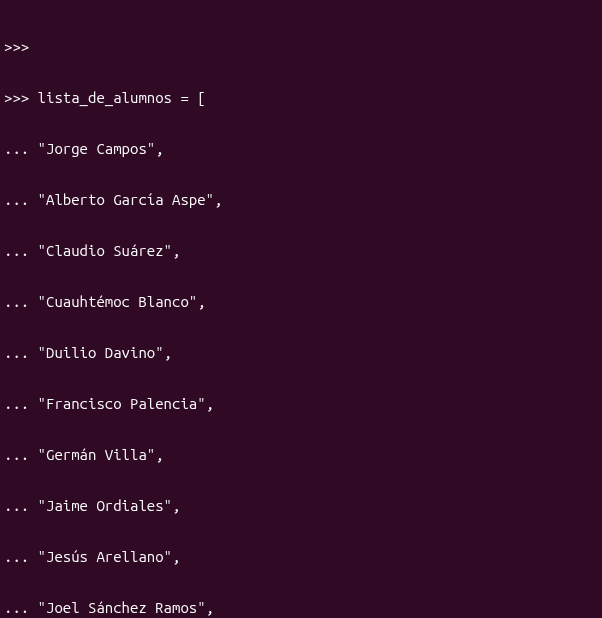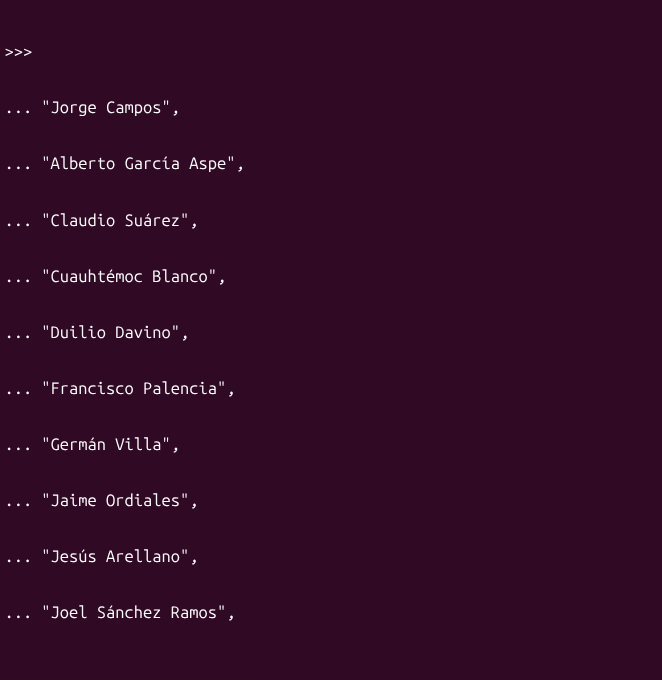--- a/index.html
+++ b/index.html
@@ -21,20 +21,21 @@
     white-space: pre;
     letter-spacing: 0px;
   }
   .line { display: block; }
 </style>
 </head>
 <body>
 
 <div class="terminal">
   <span class="line">&gt;&gt;&gt;</span>
+  <span class="line">&gt;&gt;&gt; lista_de_alumnos = [</span>
   <span class="line">... "Jorge Campos",</span>
   <span class="line">... "Alberto García Aspe",</span>
   <span class="line">... "Claudio Suárez",</span>
   <span class="line">... "Cuauhtémoc Blanco",</span>
   <span class="line">... "Duilio Davino",</span>
   <span class="line">... "Francisco Palencia",</span>
   <span class="line">... "Germán Villa",</span>
   <span class="line">... "Jaime Ordiales",</span>
   <span class="line">... "Jesús Arellano",</span>
   <span class="line">... "Joel Sánchez Ramos",</span>

